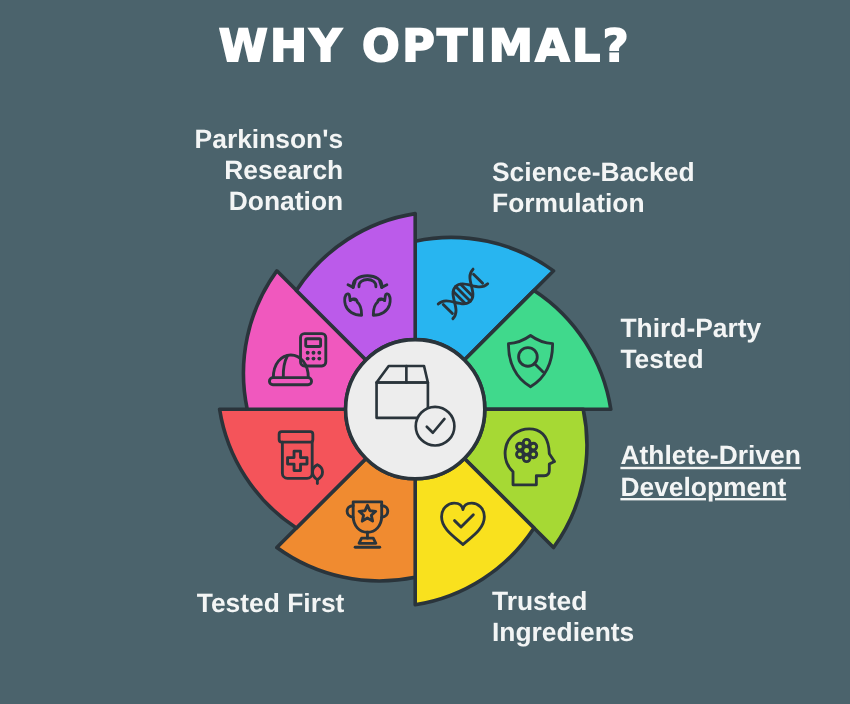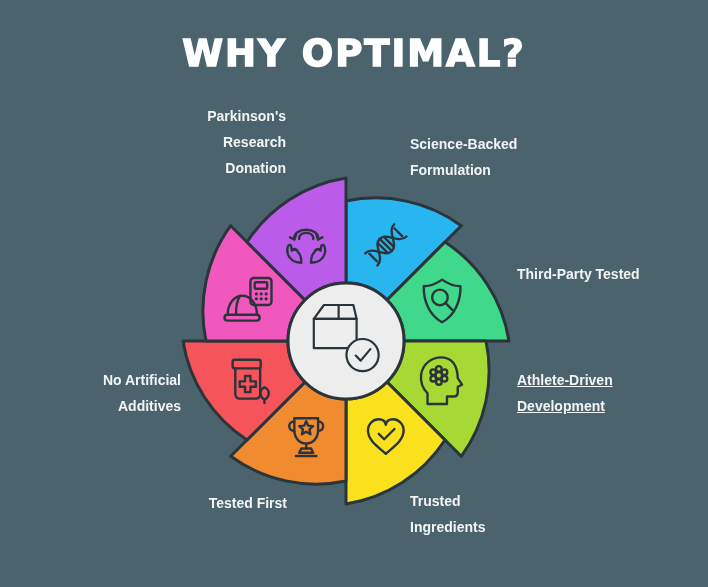--- a/index.html
+++ b/index.html
@@ -2,30 +2,30 @@
 <html><head>
 <meta charset="utf-8">
 <style>
   html,body{margin:0;padding:0;}
   body{
     width:708px;height:587px;position:relative;overflow:hidden;
     font-family:"Liberation Sans",sans-serif;
   }
   #frame{position:absolute;inset:0;}
   .title{
-    position:absolute;top:32px;left:0;width:100%;margin:0;
+    position:absolute;top:17px;left:0;width:100%;margin:0;
     text-align:center;
     font-family:"DejaVu Sans",sans-serif;
     font-size:37px;font-weight:bold;letter-spacing:2px;
     -webkit-text-stroke:1.5px #ffffff;
   }
   #wheel{position:absolute;left:0;top:0;width:708px;height:587px;}
   .lbl{
     position:absolute;
-    font-size:14px;line-height:26px;font-weight:bold;
+    font-size:22px;line-height:26px;font-weight:bold;
     white-space:pre-line;
   }
   #lbl-science   {left:410px; top:131px;}
   #lbl-third     {left:517px; top:261px;}
   #lbl-athlete   {left:517px; top:367px;text-decoration:underline;}
   #lbl-trusted   {left:410px; top:488px;}
   #lbl-quality   {left:99px;  top:490px; width:188px; text-align:right;}
   #lbl-additives {left:23px;  top:367px; width:158px; text-align:right;}
   #lbl-usa       {left:18px;  top:260px; width:158px; text-align:right;}
   #lbl-parkinsons{left:98px;  top:103px; width:188px; text-align:right;}
@@ -127,18 +127,16 @@
     </svg>
 
   <div class="lbl" id="lbl-third" style="color: rgb(243, 245, 245);">Third-Party Tested</div>
   <div class="lbl" id="lbl-science" style="color: rgb(243, 245, 245);">Science-Backed
 Formulation</div>
   <div class="lbl" id="lbl-athlete" style="color: rgb(243, 245, 245);">Athlete-Driven
 Development</div>
   <div class="lbl" id="lbl-trusted" style="color: rgb(243, 245, 245);">Trusted
 Ingredients</div>
   <div class="lbl" id="lbl-quality" style="color: rgb(243, 245, 245);">Tested First</div>
-  <div class="lbl" id="lbl-additives" style="color: rgb(243, 245, 245);">No Artificial
-Additives</div>
   <div class="lbl" id="lbl-parkinsons" style="color: rgb(243, 245, 245);">Parkinson's
 Research
 Donation</div>
 </div>
 
 </body></html>

